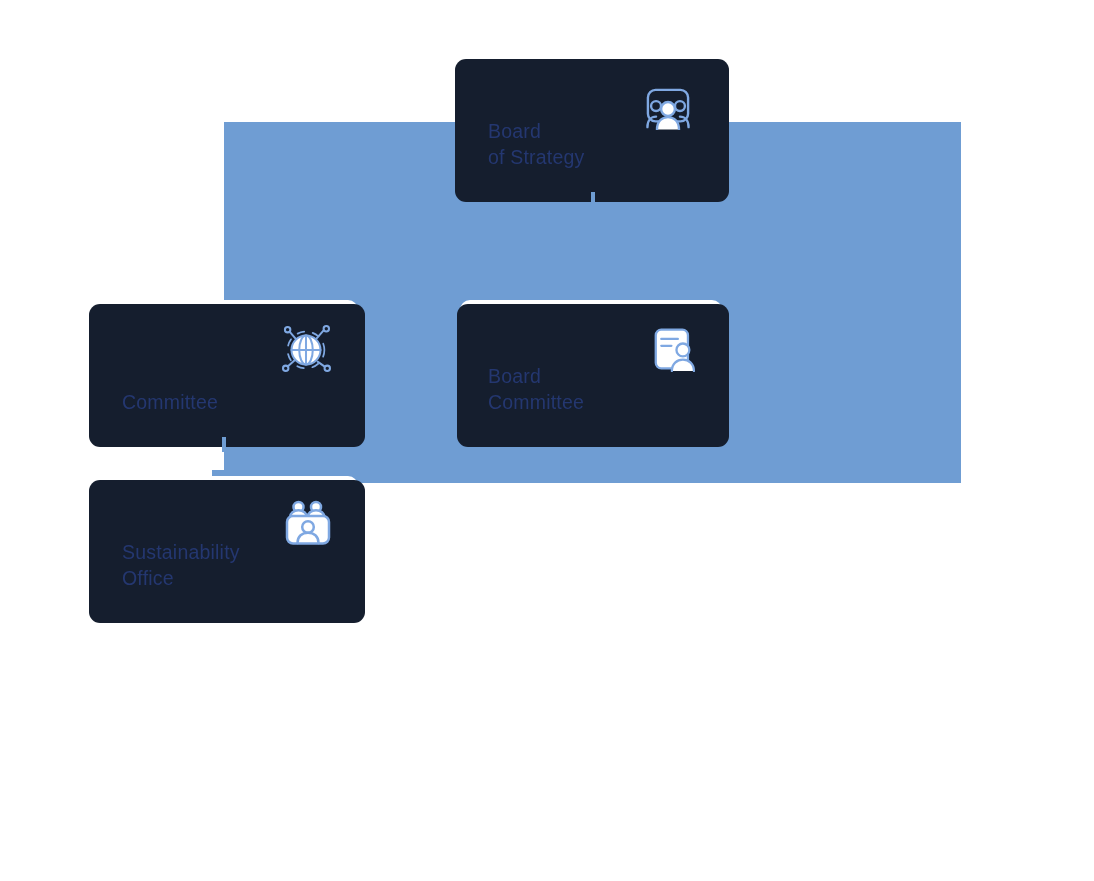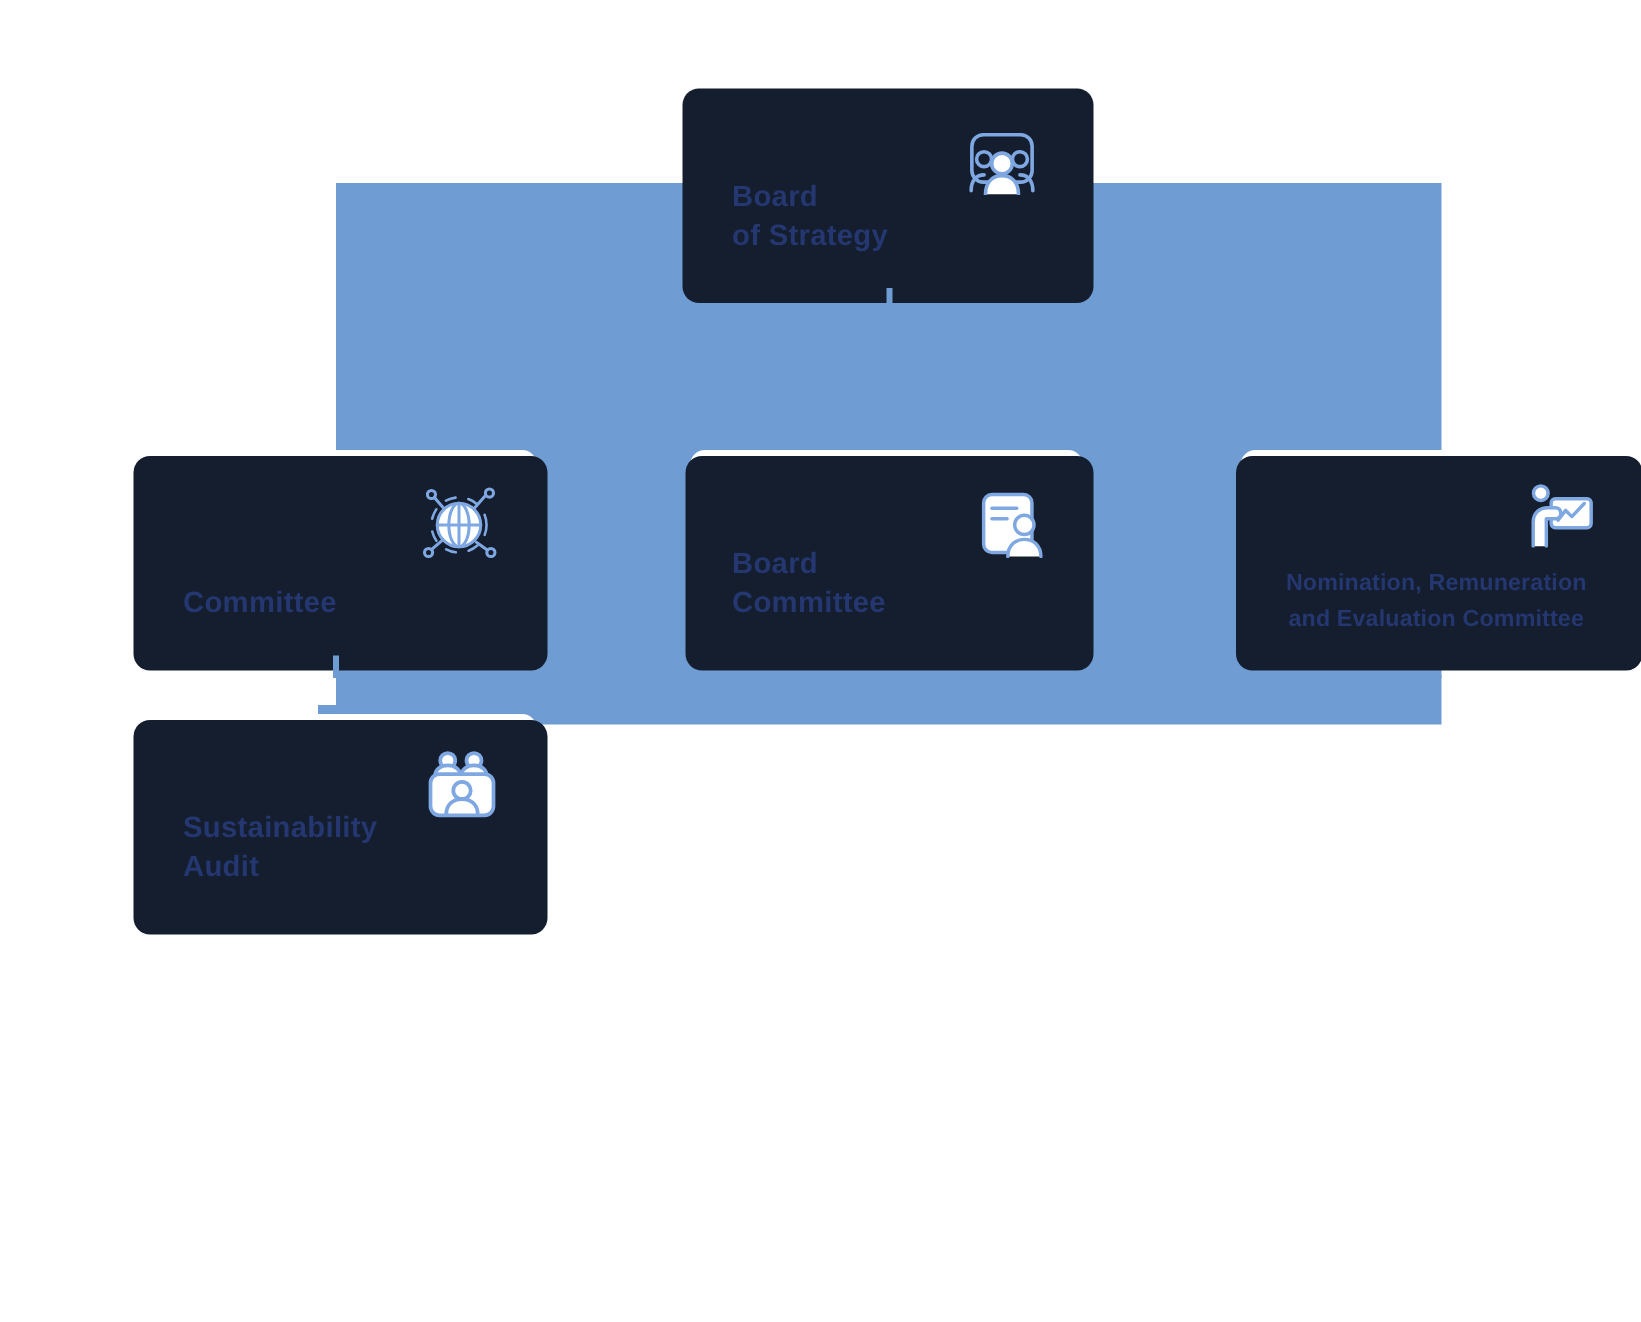--- a/index.html
+++ b/index.html
@@ -21,21 +21,21 @@
     background:var(--shadow-navy);border-radius:11px;z-index:-1;
   }
   .board{left:458px;top:55px;width:264px;height:138px;}
   .strategy{left:92px;top:300px;width:266px;height:138px;}
   .audit{left:460px;top:300px;width:262px;height:138px;}
   .nomination{left:827px;top:300px;width:261px;height:138px;}
   .sustainability{left:92px;top:476px;width:266px;height:138px;}
   
   .title{
     position:absolute;left:30px;bottom:23px;
-    font-size:19.5px;line-height:26px;font-weight:700;
+    font-size:19.5px;line-height:26px;font-weight:400;
     color:var(--title-navy);letter-spacing:.2px;
   }
   .audit .title{left:28px;}
   .title .ls-wide{letter-spacing:2.6px;}
   .nomination .title{
     left:0;right:0;bottom:13px;text-align:center;
     font-size:15.5px;line-height:24px;letter-spacing:.1px;
   }
   .title span{display:block;}
   
@@ -115,46 +115,32 @@
         <circle class="fw" cx="33.5" cy="26" r="7"></circle>
         <path class="fw" d="M21.5,49 c0,-8 5.5,-12.5 12,-12.5 s12,4.5 12,12.5"></path>
       </svg>
     </span>
     <div class="title">
       <span>Board</span>
       <span>Committee</span>
     </div>
   </div>
 
-  <div class="card nomination">
-    <span class="icon">
-      <svg viewBox="0 0 50 46">
-        <rect class="fw" x="17.5" y="11" width="29" height="21" rx="3"></rect>
-        <polyline points="22.5,26.5 28,19.5 32.5,24 41.5,14.5"></polyline>
-        <circle class="fw" cx="10" cy="7" r="5.3"></circle>
-        <path class="fw" d="M4.5,45.5 L4.5,28 C4.5,21.5 9,17.5 15,17.5 L20.5,17.5 C23,17.5 24.5,19.2 24.5,21.5 C24.5,23.8 23,25.5 20.5,25.5 L14,25.5 L14,45.5"></path>
-      </svg>
-    </span>
-    <div class="title">
-      <span>Nomination, Remuneration</span>
-      <span>and Evaluation Committee</span>
-    </div>
-  </div>
 
   <div class="card sustainability">
     <span class="icon">
       <svg viewBox="0 0 50 46">
         <circle class="fw" cx="15.5" cy="7" r="5"></circle>
         <path class="fw" d="M7,17.5 c0,-4.5 3.8,-7.2 8.5,-7.2 s8.5,2.7 8.5,7.2"></path>
         <circle class="fw" cx="33" cy="7" r="5"></circle>
         <path class="fw" d="M24.5,17.5 c0,-4.5 3.8,-7.2 8.5,-7.2 s8.5,2.7 8.5,7.2"></path>
         <rect class="fw" x="4" y="16" width="42" height="27.5" rx="6"></rect>
         <circle cx="25" cy="27" r="5.8"></circle>
         <path d="M14.5,43 c0,-6.8 4.7,-10.3 10.5,-10.3 s10.5,3.5 10.5,10.3"></path>
       </svg>
     </span>
     <div class="title">
       <span>Sustainability</span>
-      <span>Audit</span>
+      <span>Office</span>
     </div>
   </div>
 
 </div>
 
 </body></html>

